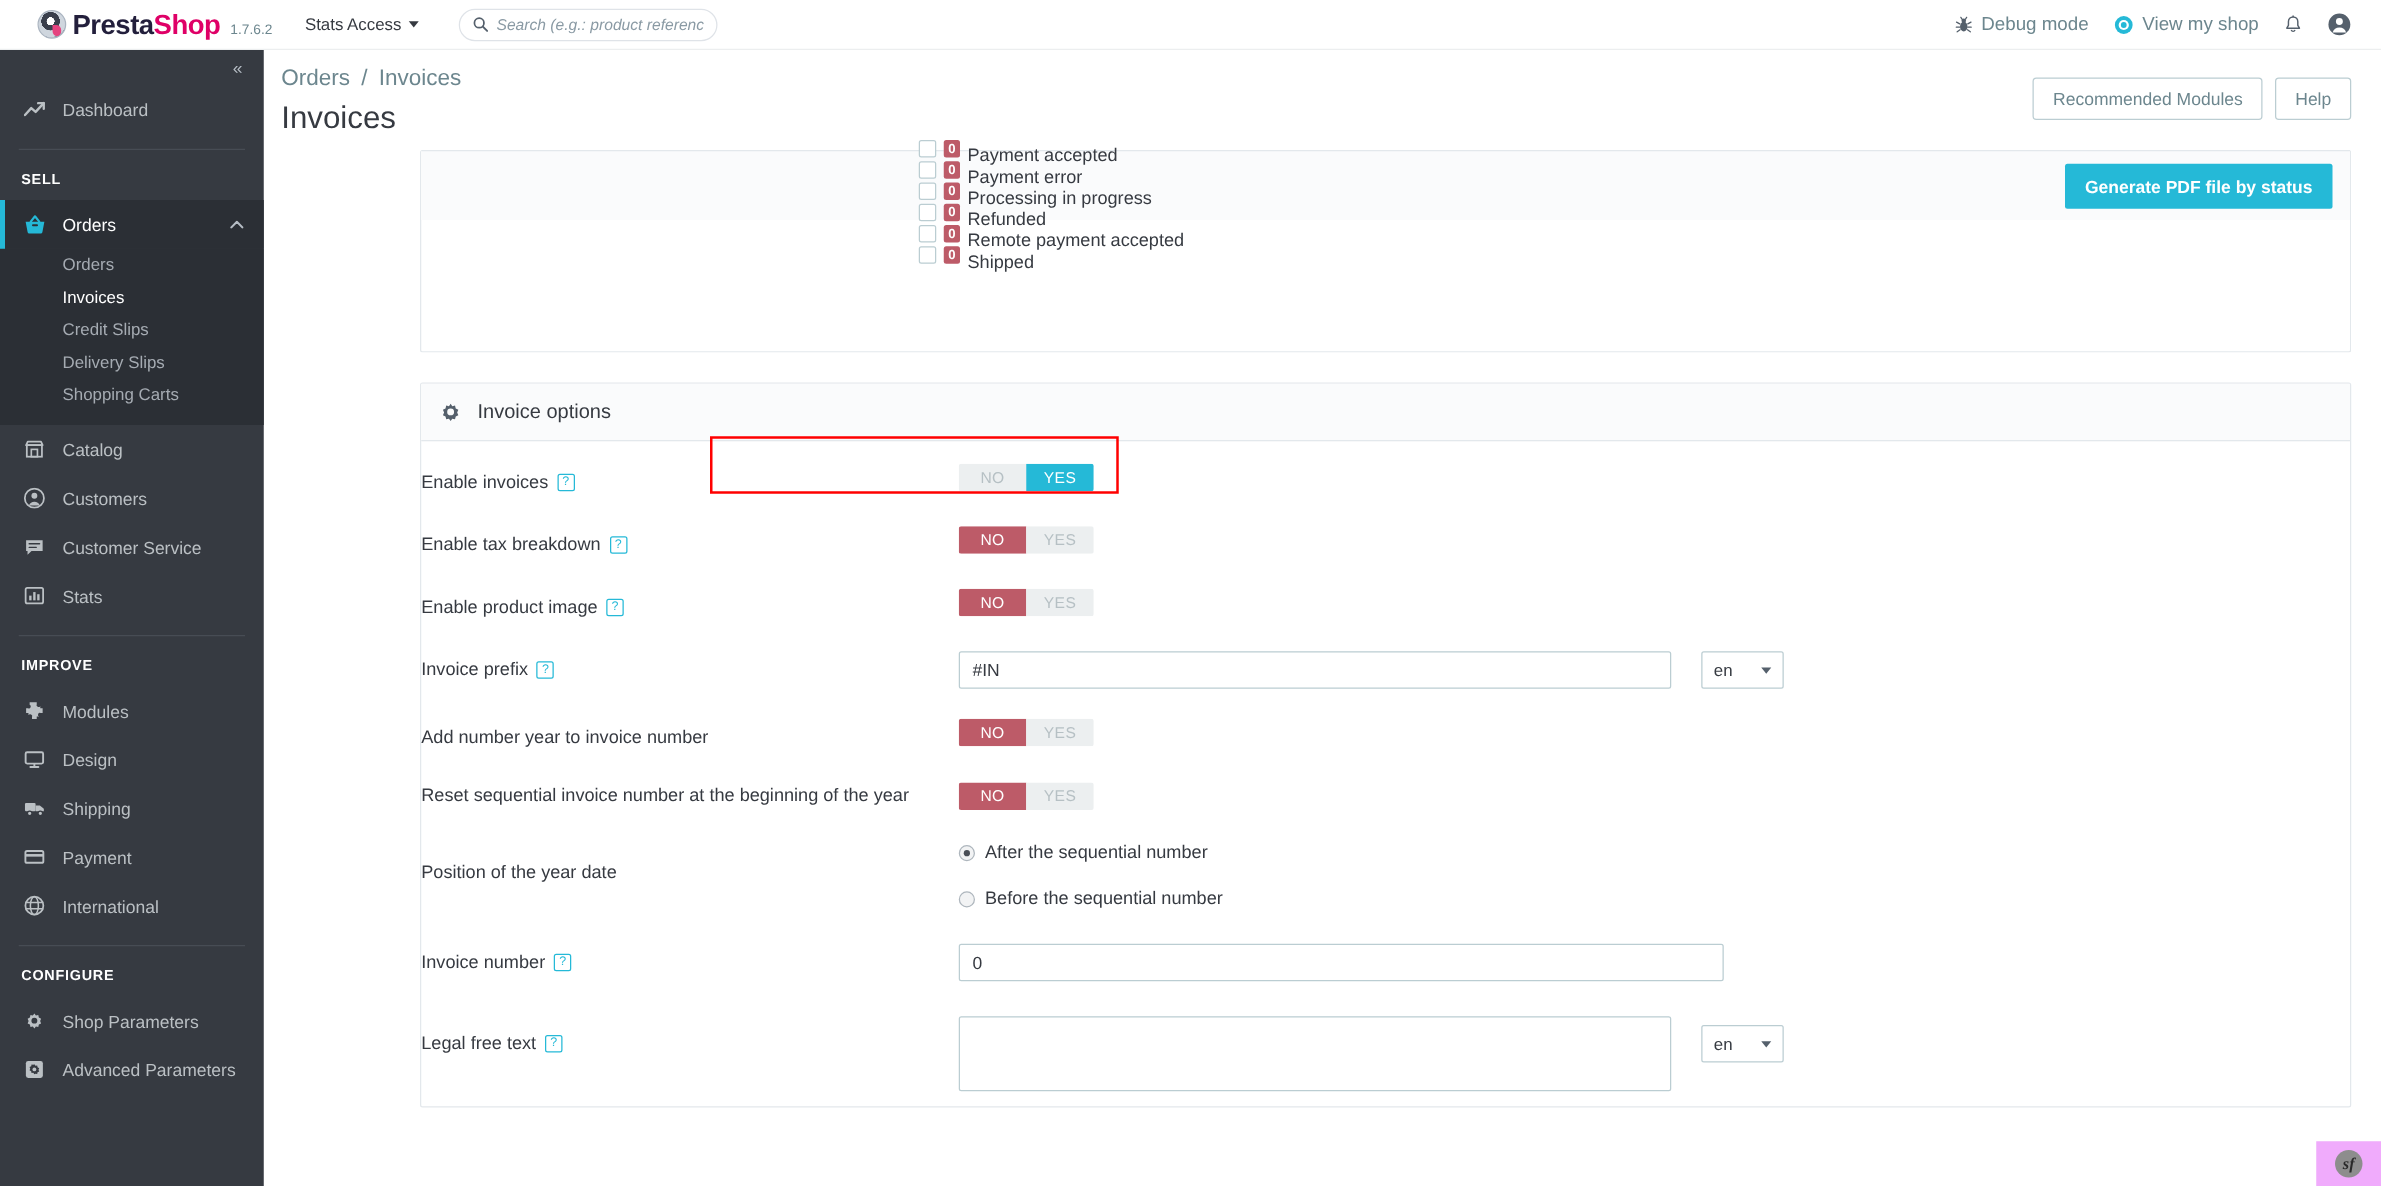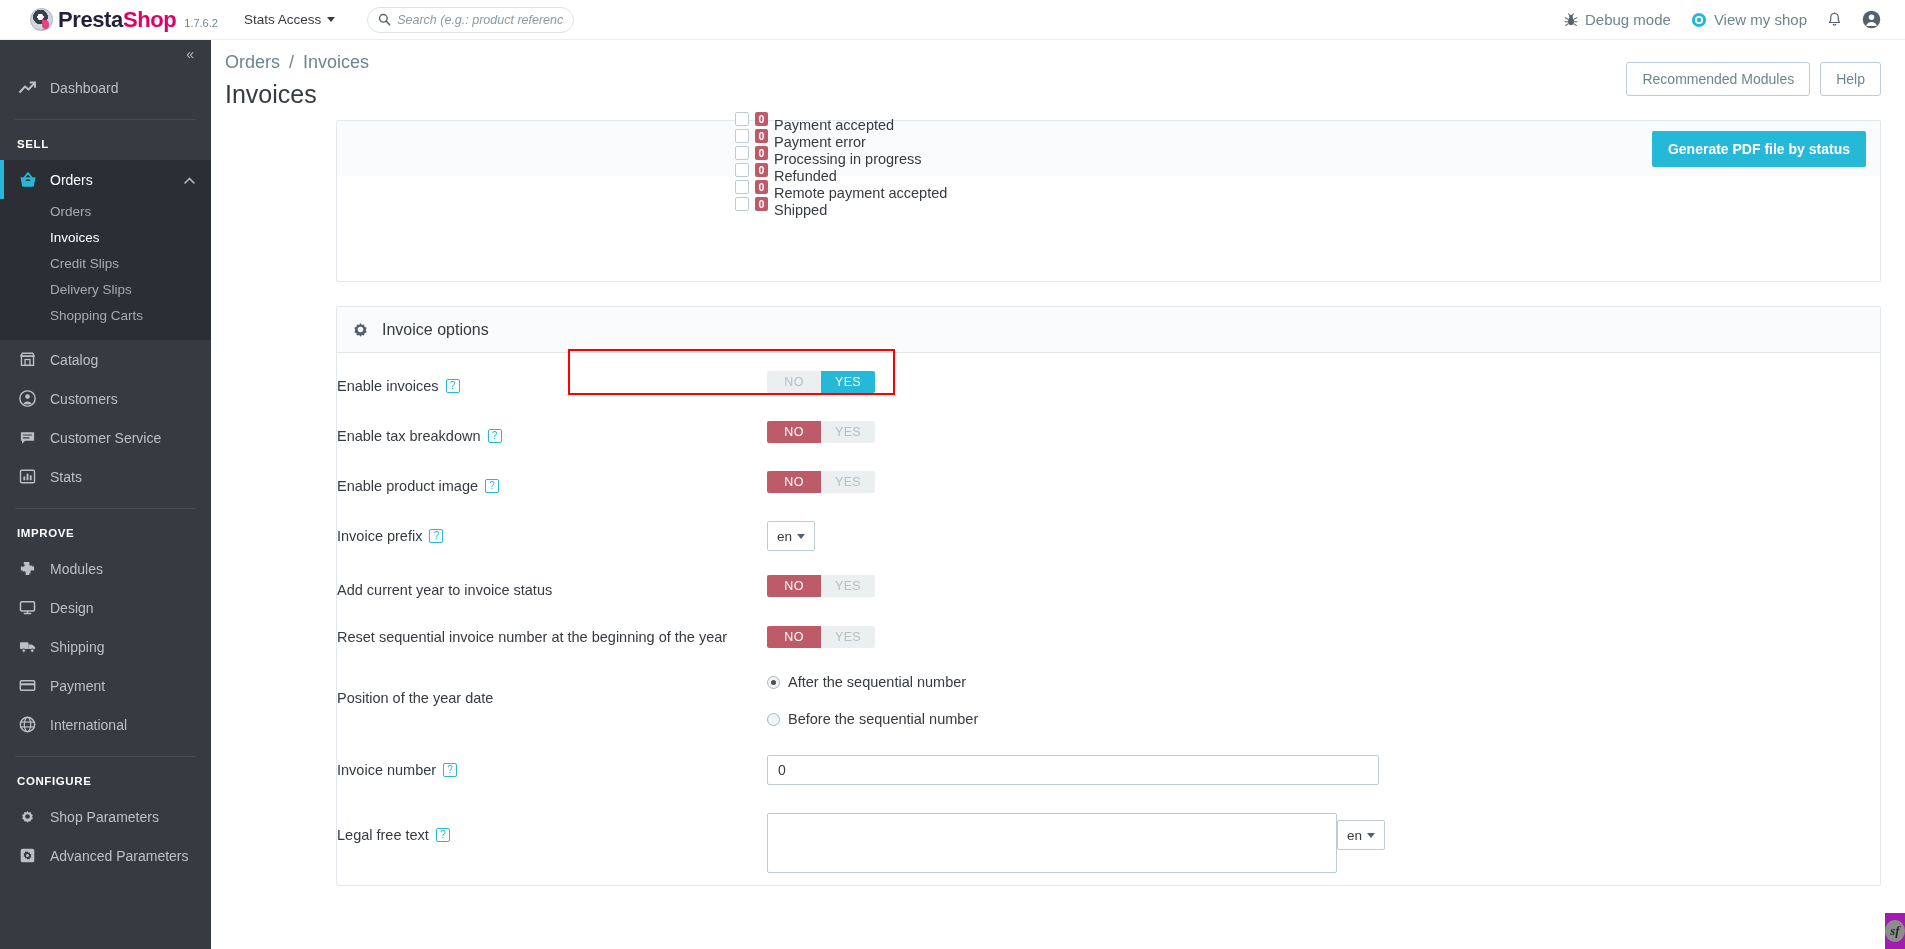--- a/index.html
+++ b/index.html
@@ -167,21 +167,21 @@
   .sw-on-active { background: #25b9d7; color: #ffffff; }
   .sw-off-active { background: #bd5b68; color: #ffffff; }
   .sw-on-inactive { background: #eceff0; color: #b6c0c4; }
 
   .text-input {
     height: 30px; border: 1px solid #bbcdd2; border-radius: 2px; padding: 0 10px;
     font-size: 14px; color: #363a41; outline: none; background: #fff;
     font-family: "Liberation Sans", sans-serif;
   }
   .lang-select {
-    margin-left: 0; width: 48px; height: 30px; border: 1px solid #bbcdd2;
+    margin-left: 24px; width: 66px; height: 30px; border: 1px solid #bbcdd2;
     border-radius: 2px; display: flex; align-items: center; justify-content: space-between;
     padding: 0 9px; font-size: 13.5px; color: #363a41; cursor: pointer; background: #fff;
   }
   .chev { width: 0; height: 0; border-left: 4px solid transparent; border-right: 4px solid transparent; border-top: 5px solid #55606c; }
 
   .radio-group { display: flex; flex-direction: column; gap: 21px; }
   .radio-row { display: flex; align-items: center; gap: 8px; cursor: pointer; }
   .radio {
     width: 13px; height: 13px; border-radius: 50%; border: 1px solid #aeb6bd;
     background: #f2f3f4; position: relative; flex: none;
@@ -193,22 +193,22 @@
   .radio-label { font-size: 14.5px; color: #363a41; }
 
   
   #highlight-box {
     position: absolute; left: 568px; top: 349px; width: 327px; height: 46px;
     border: 2px solid #ff0000; pointer-events: none; z-index: 20;
   }
 
   
   #sf-toolbar {
-    position: absolute; right: 0; bottom: 0; width: 20px; height: 36px;
-    background: #a21caf; display: flex; align-items: center; justify-content: center; z-index: 60;
+    position: absolute; right: 0; bottom: 0; width: 52px; height: 36px;
+    background: #f0abfc; display: flex; align-items: center; justify-content: center; z-index: 60;
   }
   .sf-circle {
     width: 22px; height: 22px; border-radius: 50%; background: #8d8d8d;
     color: #2a2a2a; font-size: 13px; font-style: italic; font-weight: bold;
     display: flex; align-items: center; justify-content: center;
     font-family: "Liberation Serif", serif;
   }
 </style>
 </head>
 <body>
@@ -549,29 +549,30 @@
             <span class="sw-on-inactive">YES</span>
           </div>
         </div>
       </div>
 
       <div class="form-row">
         <div class="form-label">
           <span>Invoice prefix</span><span class="help-badge">?</span>
         </div>
         <div class="form-field">
+          <input class="text-input" style="width: 570px;" value="#IN">
           <div class="lang-select">
             <span>en</span>
             <span class="chev"></span>
           </div>
         </div>
       </div>
 
       <div class="form-row">
-        <div class="form-label">Add current year to invoice status</div>
+        <div class="form-label">Add number year to invoice number</div>
         <div class="form-field">
           <div class="switch">
             <span class="sw-off-active">NO</span>
             <span class="sw-on-inactive">YES</span>
           </div>
         </div>
       </div>
 
       <div class="form-row">
         <div class="form-label" style="padding-top:2px;">Reset sequential invoice number at the beginning of the year</div>

